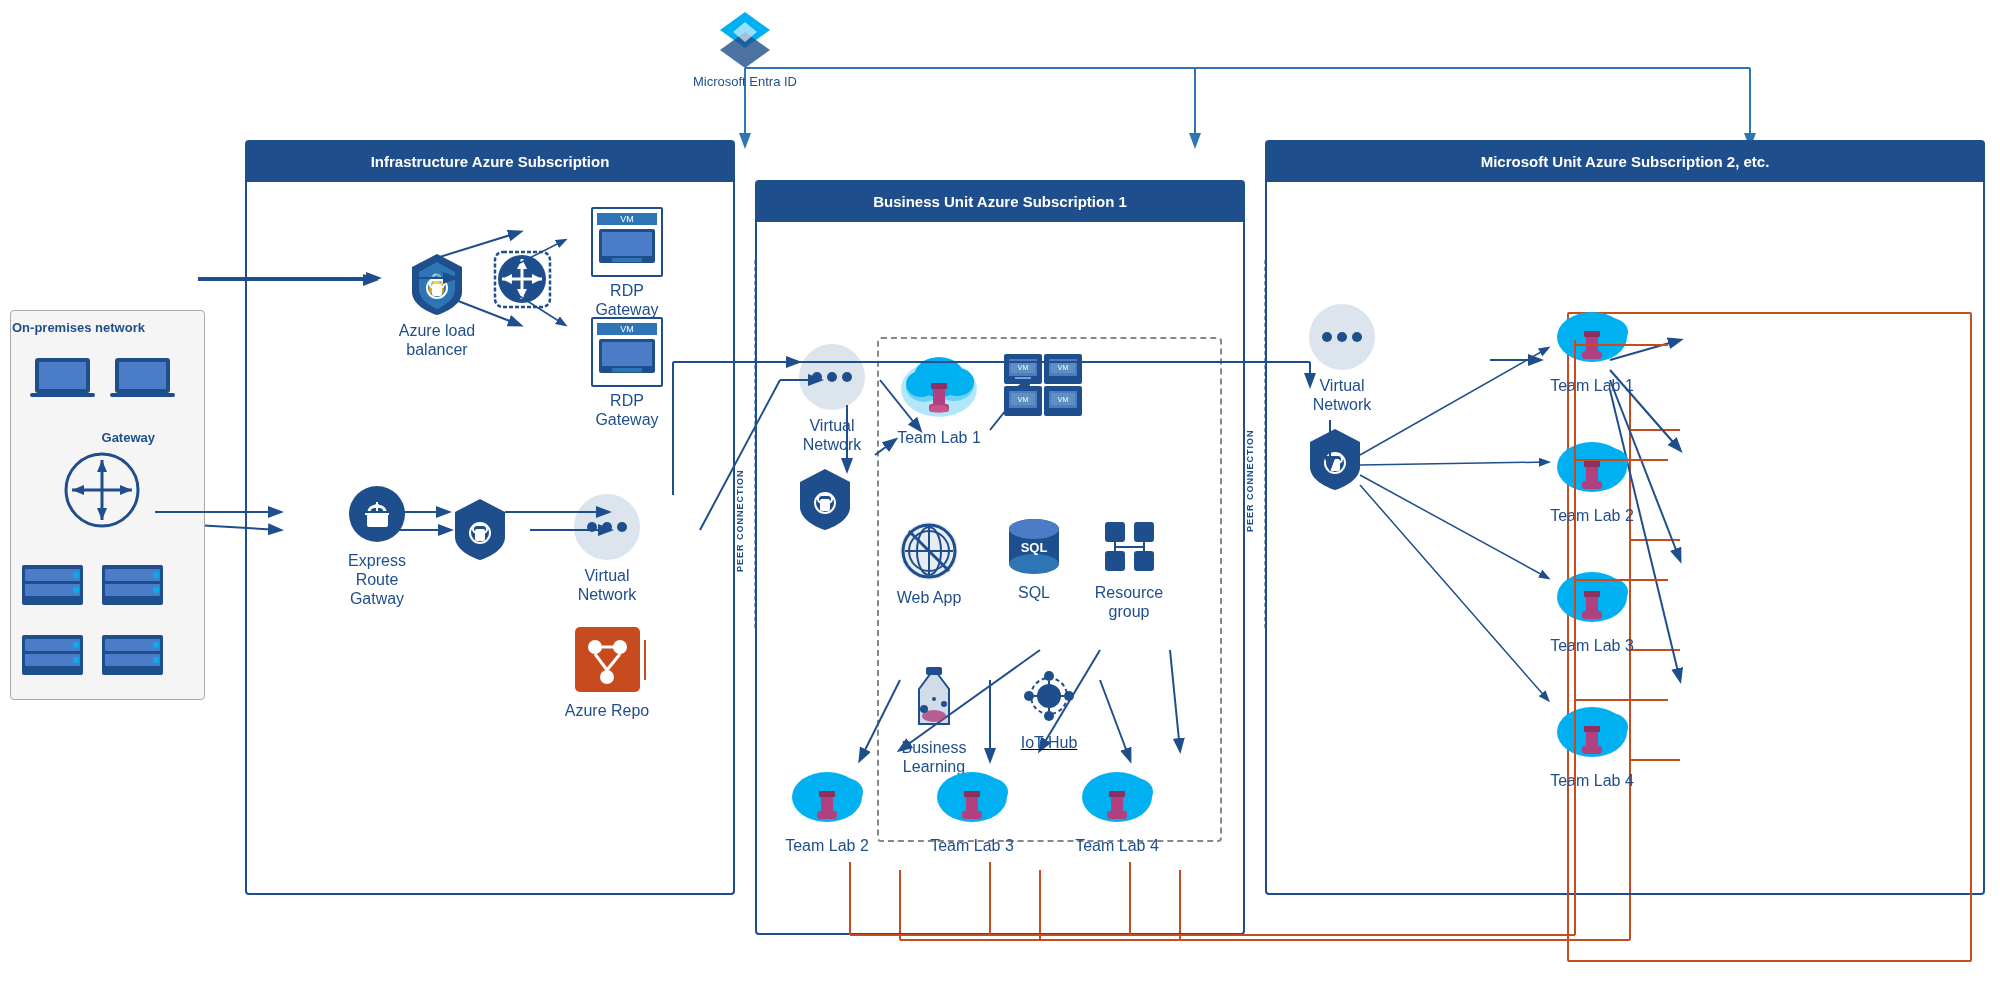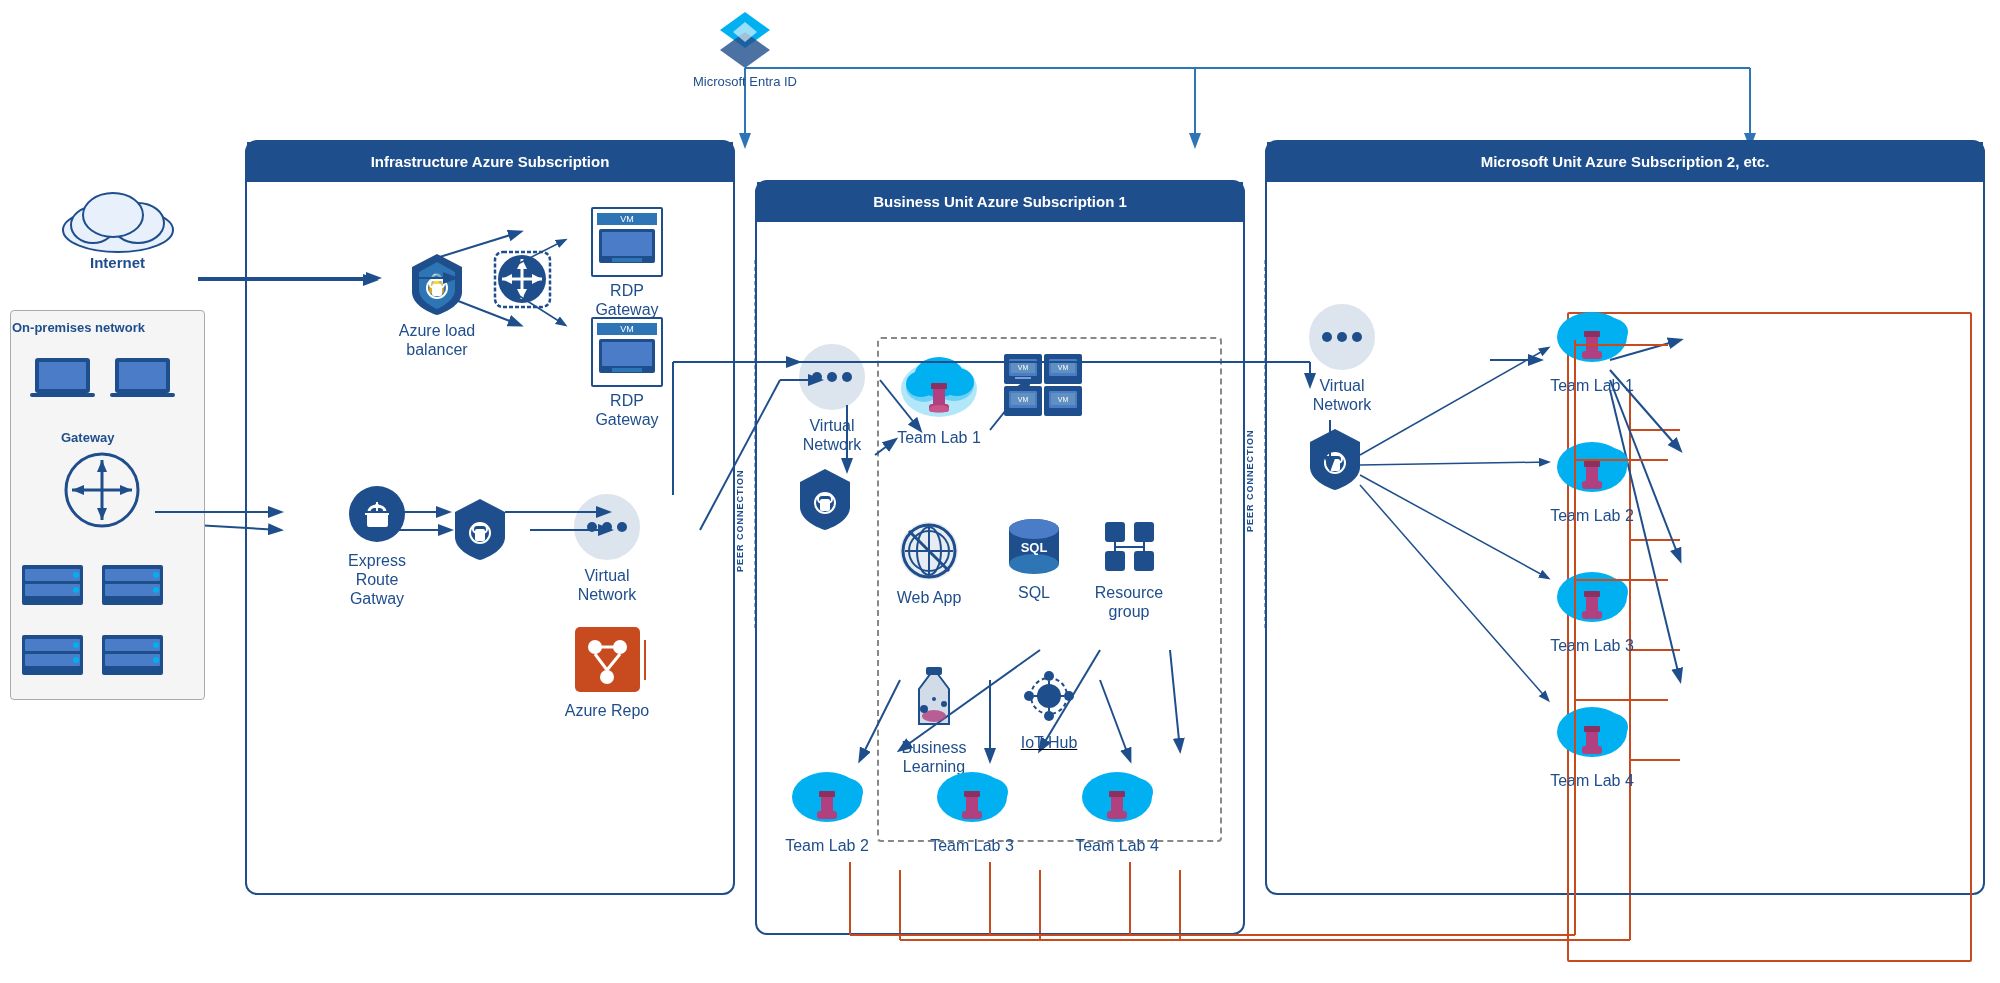--- a/index.html
+++ b/index.html
@@ -16,21 +16,21 @@
       width: 2000px;
       height: 983px;
       position: relative;
       background: #fff;
     }
 
     
     .subscription-box {
       position: absolute;
       border: 2px solid #1f4e8c;
-      border-radius: 12px;
+      border-radius: 4px;
     }
 
     .subscription-header {
       background: #1f4e8c;
       color: #fff;
       text-align: center;
       font-size: 15px;
       font-weight: bold;
       padding: 10px 8px;
       line-height: 1.3;
@@ -188,50 +188,41 @@
 
   <div class="icon-wrapper" style="left:690px; top:10px; width:110px;">
     <svg width="60" height="60" viewBox="0 0 60 60">
       <polygon points="30,2 55,20 30,38 5,20" fill="#00b0f0"></polygon>
       <polygon points="30,22 55,40 30,58 5,40" fill="#1f4e8c" opacity="0.8"></polygon>
       <polygon points="30,12 42,22 30,32 18,22" fill="#fff" opacity="0.6"></polygon>
     </svg>
     <span class="icon-label" style="font-size:13px;">Microsoft Entra ID</span>
   </div>
 
-  <div style="position:absolute; left:40px; top:175px; width:155px; text-align:center;">
-    <svg width="120" height="80" viewBox="0 0 120 80">
-      <ellipse cx="60" cy="55" rx="55" ry="22" fill="#e8f0fb" stroke="#1f4e8c" stroke-width="2"></ellipse>
-      <ellipse cx="35" cy="50" rx="22" ry="18" fill="#e8f0fb" stroke="#1f4e8c" stroke-width="2"></ellipse>
-      <ellipse cx="80" cy="48" rx="26" ry="20" fill="#e8f0fb" stroke="#1f4e8c" stroke-width="2"></ellipse>
-      <ellipse cx="55" cy="40" rx="30" ry="22" fill="#e8f0fb" stroke="#1f4e8c" stroke-width="2"></ellipse>
-    </svg>
-    <div class="icon-label" style="font-size:15px; font-weight:bold; margin-top:-5px;">Internet</div>
-  </div>
 
   <div class="onprem-box">
   </div>
   <div style="position:absolute; left:12px; top:320px; font-size:13px; font-weight:bold; color:#1f4e8c; text-align:left; width:190px;">On-premises network</div>
 
   <div style="position:absolute; left:30px; top:355px;">
     <svg width="65" height="45" viewBox="0 0 65 45">
       <rect x="5" y="3" width="55" height="35" rx="3" fill="#1f4e8c"></rect>
       <rect x="9" y="7" width="47" height="27" fill="#4a7cc7"></rect>
       <rect x="0" y="38" width="65" height="4" rx="2" fill="#1f4e8c"></rect>
     </svg>
   </div>
   <div style="position:absolute; left:110px; top:355px;">
     <svg width="65" height="45" viewBox="0 0 65 45">
       <rect x="5" y="3" width="55" height="35" rx="3" fill="#1f4e8c"></rect>
       <rect x="9" y="7" width="47" height="27" fill="#4a7cc7"></rect>
       <rect x="0" y="38" width="65" height="4" rx="2" fill="#1f4e8c"></rect>
     </svg>
   </div>
 
-  <div style="position:absolute; left:61px; top:430px; font-size:13px; font-weight:bold; color:#1f4e8c; text-align:left; width:100px;">Gateway</div>
+  <div style="position:absolute; left:55px; top:430px; font-size:13px; font-weight:bold; color:#1f4e8c; text-align:right; width:100px;">Gateway</div>
   <div style="position:absolute; left:62px; top:450px;">
     <svg width="80" height="80" viewBox="0 0 80 80">
       <circle cx="40" cy="40" r="36" fill="none" stroke="#1f4e8c" stroke-width="3"></circle>
       <line x1="40" y1="10" x2="40" y2="70" stroke="#1f4e8c" stroke-width="3"></line>
       <line x1="10" y1="40" x2="70" y2="40" stroke="#1f4e8c" stroke-width="3"></line>
       <polygon points="40,10 35,22 45,22" fill="#1f4e8c"></polygon>
       <polygon points="40,70 35,58 45,58" fill="#1f4e8c"></polygon>
       <polygon points="10,40 22,35 22,45" fill="#1f4e8c"></polygon>
       <polygon points="70,40 58,35 58,45" fill="#1f4e8c"></polygon>
     </svg>

